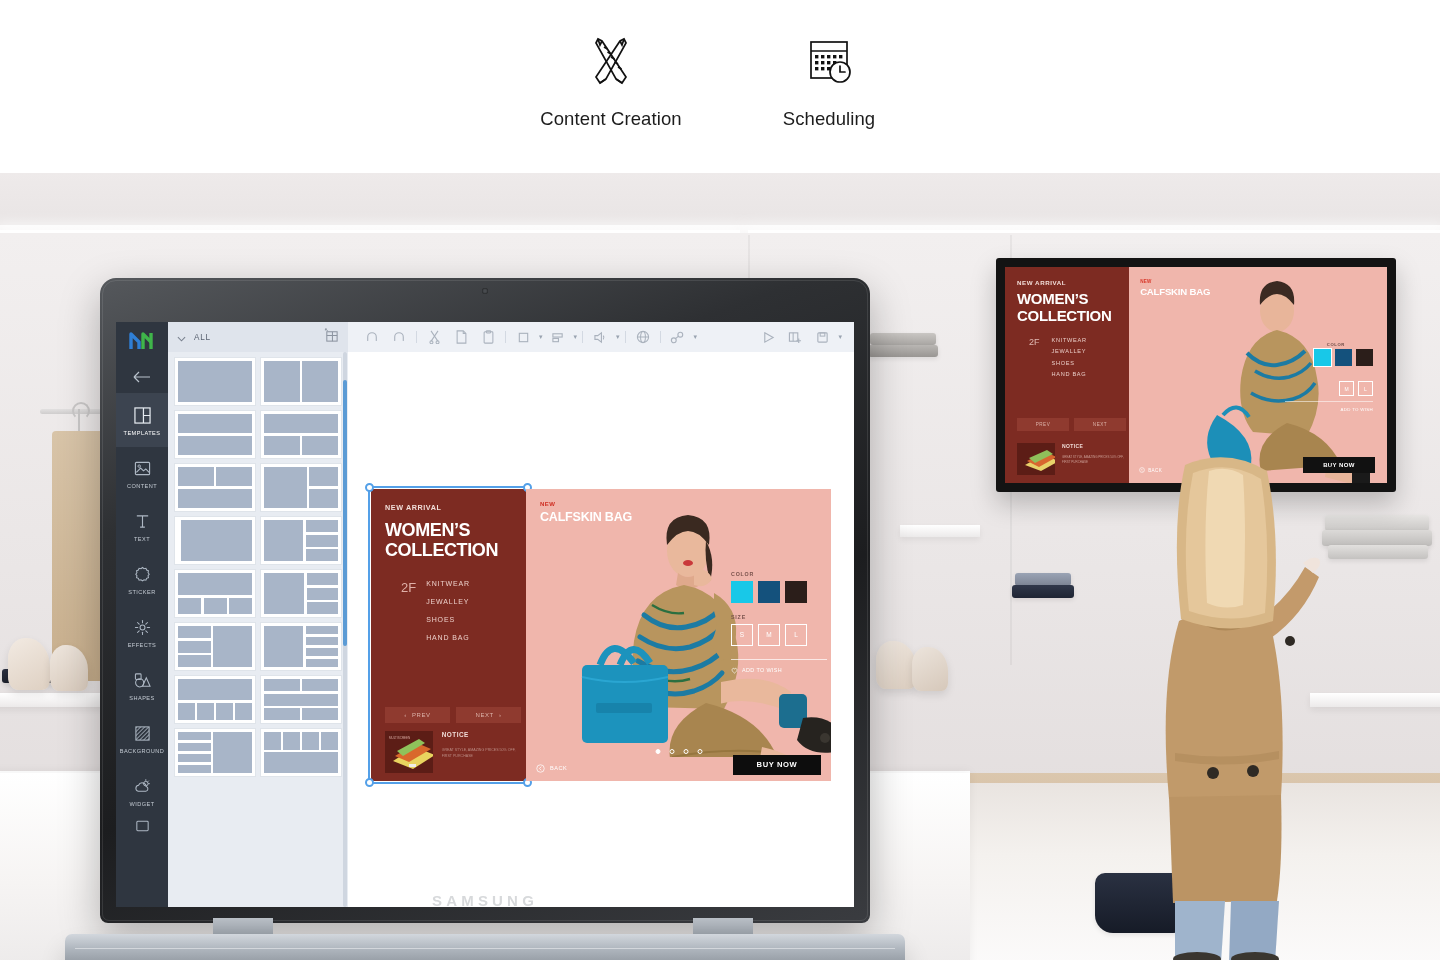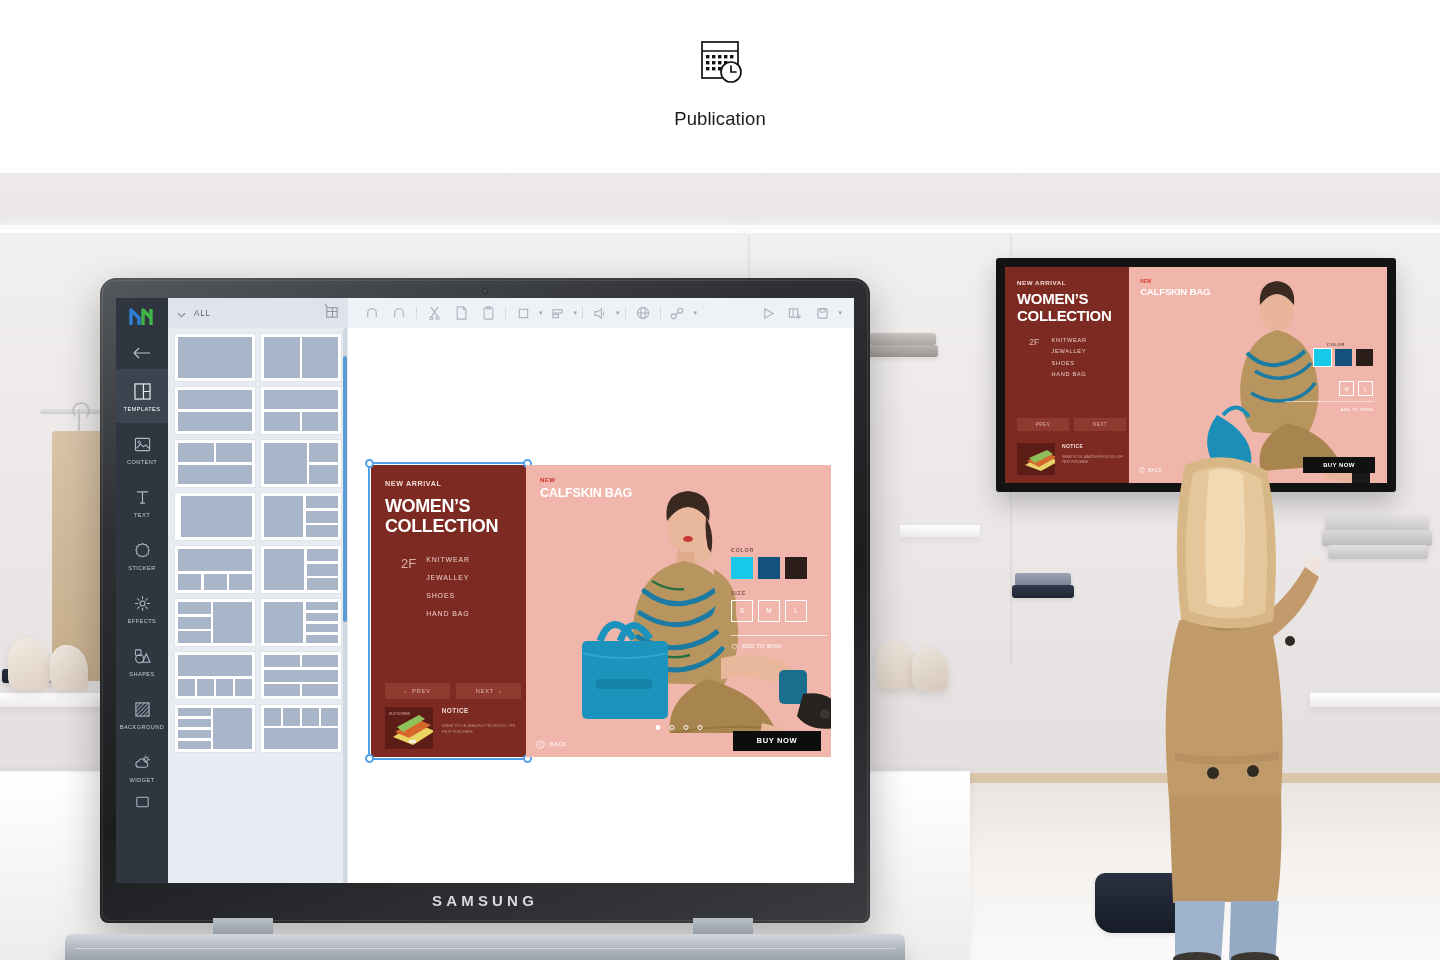--- a/index.html
+++ b/index.html
@@ -109,21 +109,21 @@
     position:absolute; left:15px; top:0; width:770px; height:645px;
     background:linear-gradient(160deg,#55585c 0%,#2e3033 28%,#1c1d1f 60%,#3a3c40 100%);
     border-radius:16px 16px 8px 8px; padding:20px 16px 40px 16px;
     box-shadow:0 14px 40px rgba(0,0,0,.28);
   }
   .lid-rim { position:absolute; inset:2px; border-radius:14px 14px 7px 7px; border:1px solid rgba(255,255,255,.1); pointer-events:none; }
   .cam { position:absolute; left:50%; top:10px; width:6px; height:6px; margin-left:-3px;
          border-radius:50%; background:#4a4d51; box-shadow:inset 0 0 2px #000; }
   .brand { position:absolute; left:0; bottom:14px; width:100%; text-align:center;
            color:#d7d9db; font-size:15px; font-weight:bold; letter-spacing:4.2px; }
-  .screen { width:100%; height:100%; background:#fff; display:flex; overflow:hidden; }
+  .screen { width:100%; height:100%; background:#fff; display:flex; overflow:hidden;margin-top:24px; }
 
   .hinge-bar { position:absolute; left:0; top:640px; width:800px; height:16px; }
   .hinge { position:absolute; top:0; width:60px; height:22px;
            background:linear-gradient(180deg,#b9bfc6,#8d949c); border-radius:0 0 4px 4px; }
   .base {
     position:absolute; left:-20px; top:656px; width:840px; height:44px;
     background:linear-gradient(180deg,#d2d7dd 0%,#aeb5bd 35%,#8f969e 72%,#c2c8cf 100%);
     border-radius:7px;
     box-shadow:0 16px 26px rgba(0,0,0,.16);
   }
@@ -207,20 +207,40 @@
   
   .model { position:absolute; }
 </style>
 </head>
 <body>
 
 <div id="stage">
 
   <div class="features">
 
+    <div class="feature">
+      <div class="ficon">
+        <svg width="62" height="60" viewBox="0 0 62 60">
+          <g fill="none" stroke="#111" stroke-width="1.7">
+            <path d="M16 10 L18 6 L22 8 L46 44 L42 50 L36 46 Z"></path>
+            <path d="M18 6 L20 12 L22 8"></path>
+            <path d="M42 50 L36 46"></path>
+            <path d="M46 10 L44 6 L40 8 L16 44 L20 50 L26 46 Z"></path>
+            <path d="M44 6 L42 12 L40 8"></path>
+            <path d="M20 50 L26 46"></path>
+            <path d="M24 14 L27.5 16"></path>
+              <path d="M27.5 19 L31 21"></path>
+            <path d="M31 24 L34.5 26"></path>
+              <path d="M34.5 29 L38 31"></path>
+            <path d="M38 34 L41.5 36"></path>
+          </g>
+        </svg>
+      </div>
+      <div class="flabel">Content Creation</div>
+    </div>
 
     <div class="feature">
       <div class="ficon">
         <svg width="62" height="60" viewBox="0 0 62 60">
           <g fill="none" stroke="#111" stroke-width="1.7">
             <rect x="13" y="9" width="36" height="36"></rect>
             <path d="M13 18 H49"></path>
           </g>
           <g fill="#111">
             <rect x="17" y="22" width="3.4" height="3.4"></rect>
@@ -237,21 +257,21 @@
             <rect x="29" y="34" width="3.4" height="3.4"></rect>
           </g>
           <g fill="#fff" stroke="#111" stroke-width="1.7">
             <circle cx="42" cy="39" r="10"></circle>
           </g>
           <g fill="none" stroke="#111" stroke-width="1.7" stroke-linecap="round">
             <path d="M42 33 V39 H47"></path>
           </g>
         </svg>
       </div>
-      <div class="flabel">Publication</div>
+      <div class="flabel">Scheduling</div>
     </div>
 
   </div>
 
   <div class="scene">
     <div class="wall-upper"></div>
     <div class="ceiling-lip"></div>
     <div class="lightstrip"></div>
     <div class="lightstrip2"></div>
     <div class="wall-main"></div>

